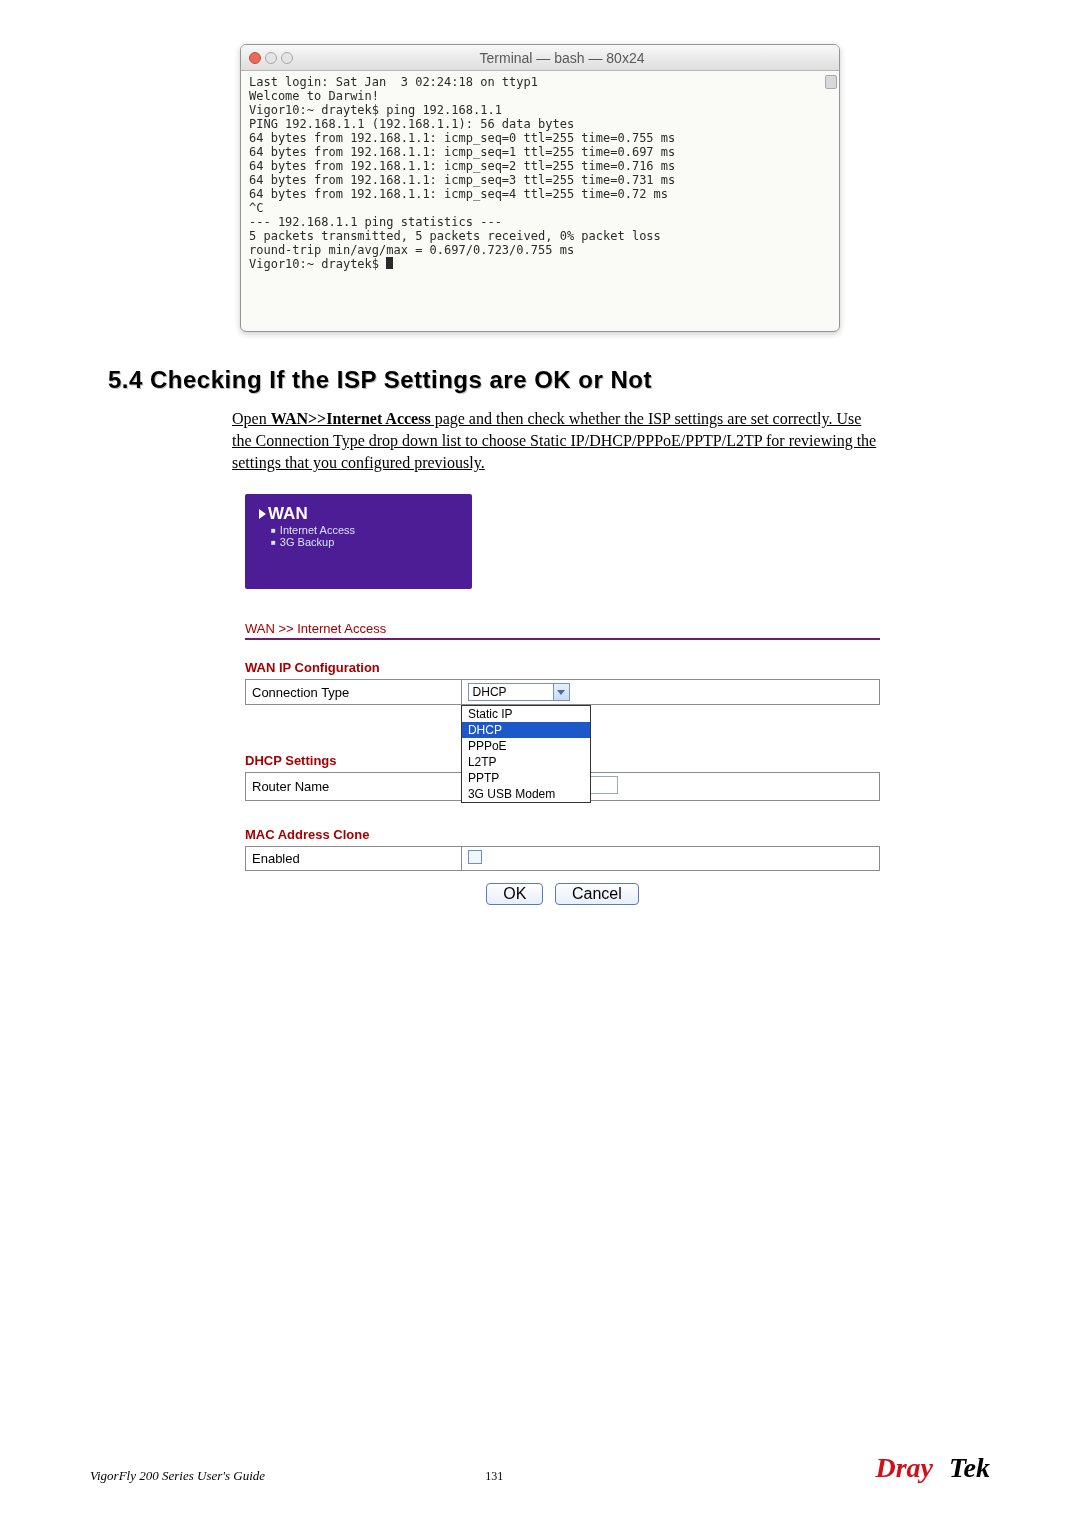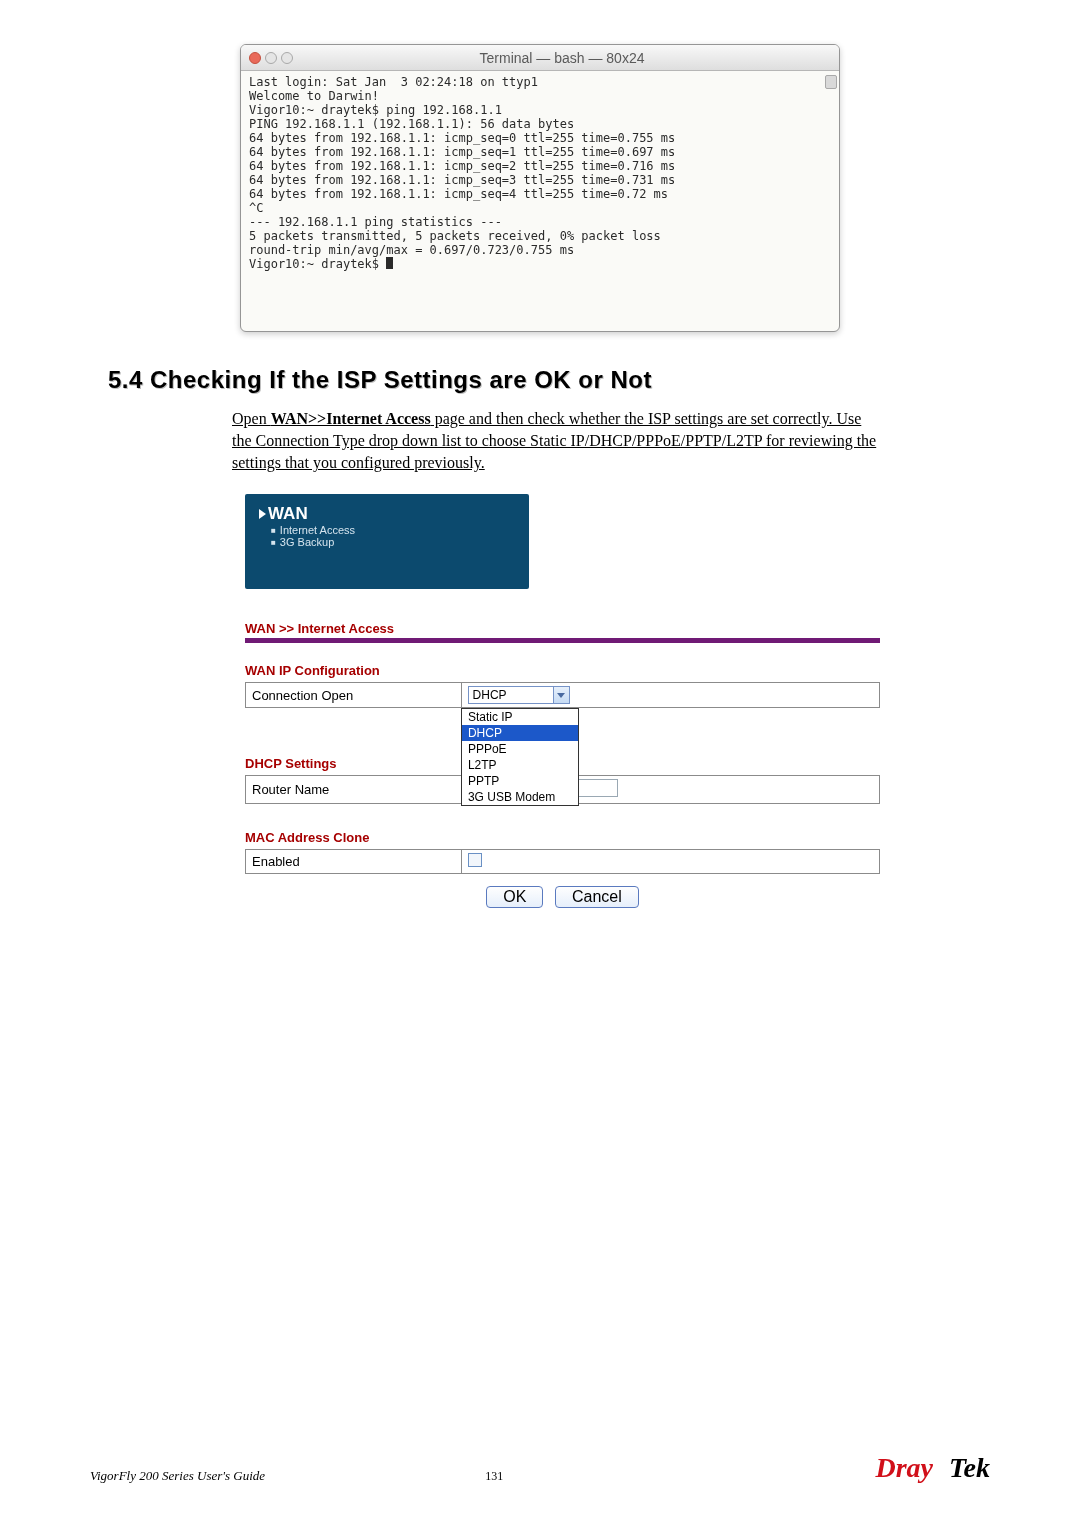--- a/index.html
+++ b/index.html
@@ -13,43 +13,43 @@
   .terminal-title { flex: 1; text-align: center; color: #5a5a5a; font-size: 14px; font-family: "Lucida Grande", sans-serif; }
   .terminal-body { position: relative; padding: 4px 8px 18px 8px; font-family: Menlo, Monaco, Consolas, monospace; font-size: 12px; line-height: 14px; color: #2a2a2a; white-space: pre; min-height: 260px; }
   .term-scroll-knob { position: absolute; top: 4px; right: 2px; width: 12px; height: 14px; background: #d9d9d9; border: 1px solid #a9a9a9; border-radius: 2px; }
   .term-cursor { display: inline-block; width: 7px; height: 12px; background: #2a2a2a; vertical-align: -1px; }
 
   .section-heading { font-family: Arial, sans-serif; font-size: 24px; font-weight: bold; margin: 0 0 14px 18px; color: #000; text-shadow: 1px 1px 0 #bfbfbf; letter-spacing: 0.5px; }
 
   .body-text { font-family: "Times New Roman", serif; font-size: 16px; line-height: 22px; margin: 0 110px 20px 142px; text-decoration: underline; }
   .body-text .bold { font-weight: bold; }
 
-  .wan-nav-box { width: 284px; height: 95px; margin-left: 155px; margin-bottom: 32px; background: #0c4a6e; border-radius: 2px; padding: 10px 14px; }
+  .wan-nav-box { width: 227px; height: 95px; margin-left: 155px; margin-bottom: 32px; background: #4c1d95; border-radius: 2px; padding: 10px 14px; }
   .wan-nav-title-row { display: flex; align-items: center; gap: 2px; }
   .wan-nav-title { color: #fff; font-weight: bold; font-size: 17px; }
   .wan-nav-sub-row { display: flex; align-items: center; gap: 4px; padding-left: 12px; }
   .wan-nav-sub { color: #d5e4ee; font-size: 11px; }
   .bullet { color: #d5e4ee; font-size: 8px; }
   .tri-right { width: 0; height: 0; border-top: 5px solid transparent; border-bottom: 5px solid transparent; border-left: 7px solid #fff; }
 
   .config-block { margin: 0 110px 0 155px; position: relative; }
-  .crumb { color: #a60000; font-weight: bold; font-size: 13px; padding-bottom: 2px; border-bottom: 5px solid #701a75; margin-bottom: 20px; }
+  .crumb { color: #a60000; font-weight: normal; font-size: 13px; padding-bottom: 2px; border-bottom: 2px solid #701a75; margin-bottom: 20px; }
   .sect-heading { color: #a60000; font-weight: bold; font-size: 13px; margin-bottom: 4px; }
 
   .cfg-table { width: 100%; border-collapse: collapse; font-size: 13px; margin-bottom: 12px; position: relative; }
   .cfg-table td { border: 1px solid #8b8b8b; padding: 3px 6px; height: 24px; vertical-align: middle; }
   .cfg-table td.c1 { width: 34%; }
   .cfg-table td.c2 { width: 66%; }
 
   .select-widget { display: inline-flex; align-items: stretch; border: 1px solid #7693c7; font-size: 12px; background: #fff; }
   .select-text { padding: 1px 6px 1px 4px; min-width: 84px; }
   .select-btn { width: 16px; background: linear-gradient(#e7f0fb,#c6dbf4); border-left: 1px solid #7693c7; display: flex; align-items: center; justify-content: center; }
   .select-btn::after { content: ""; width: 0; height: 0; border-left: 4px solid transparent; border-right: 4px solid transparent; border-top: 5px solid #4a6aa0; }
 
-  .dropdown-pop { position: absolute; top: 26px; left: 34%; border: 1px solid #333; background: #fff; font-size: 12px; z-index: 5; width: 118px; }
+  .dropdown-pop { position: absolute; top: 26px; left: 34%; border: 1px solid #333; background: #fff; font-size: 12px; z-index: 5; width: 130px; }
   .dropdown-pop div { padding: 0 6px; line-height: 16px; white-space: nowrap; }
   .dropdown-pop div.sel { background: #1c58c9; color: #fff; }
 
   .input-slot { display: inline-block; width: 150px; height: 18px; border: 1px solid #9aa8b3; background: #fff; }
   .native-check { width: 14px; height: 14px; border: 1px solid #6a90c4; background: #f2f6fb; display: inline-block; }
 
   .btn-row { text-align: center; margin-top: 10px; }
   .cfg-btn { display: inline-block; border: 1px solid #5a7abf; border-radius: 4px; padding: 1px 16px; font-size: 16px; margin: 0 4px; background: linear-gradient(#fefefe,#e6effb); }
 
   .footer { position: absolute; bottom: 44px; left: 90px; right: 90px; display: flex; align-items: flex-end; justify-content: space-between; }
@@ -111,21 +111,21 @@
   </div>
 
   <div class="config-block">
     <div class="crumb">WAN &gt;&gt; Internet Access</div>
 
     <div class="sect-heading">WAN IP Configuration</div>
     <div style="position:relative;">
       <table class="cfg-table">
         <tbody>
             <tr>
-          <td class="c1">Connection Open</td>
+          <td class="c1">Connection Type</td>
           <td class="c2">
             <span class="select-widget">
               <span class="select-text">DHCP</span>
               <span class="select-btn"></span>
             </span>
           </td>
         </tr>
       </tbody>
         </table>
       <div class="dropdown-pop">

